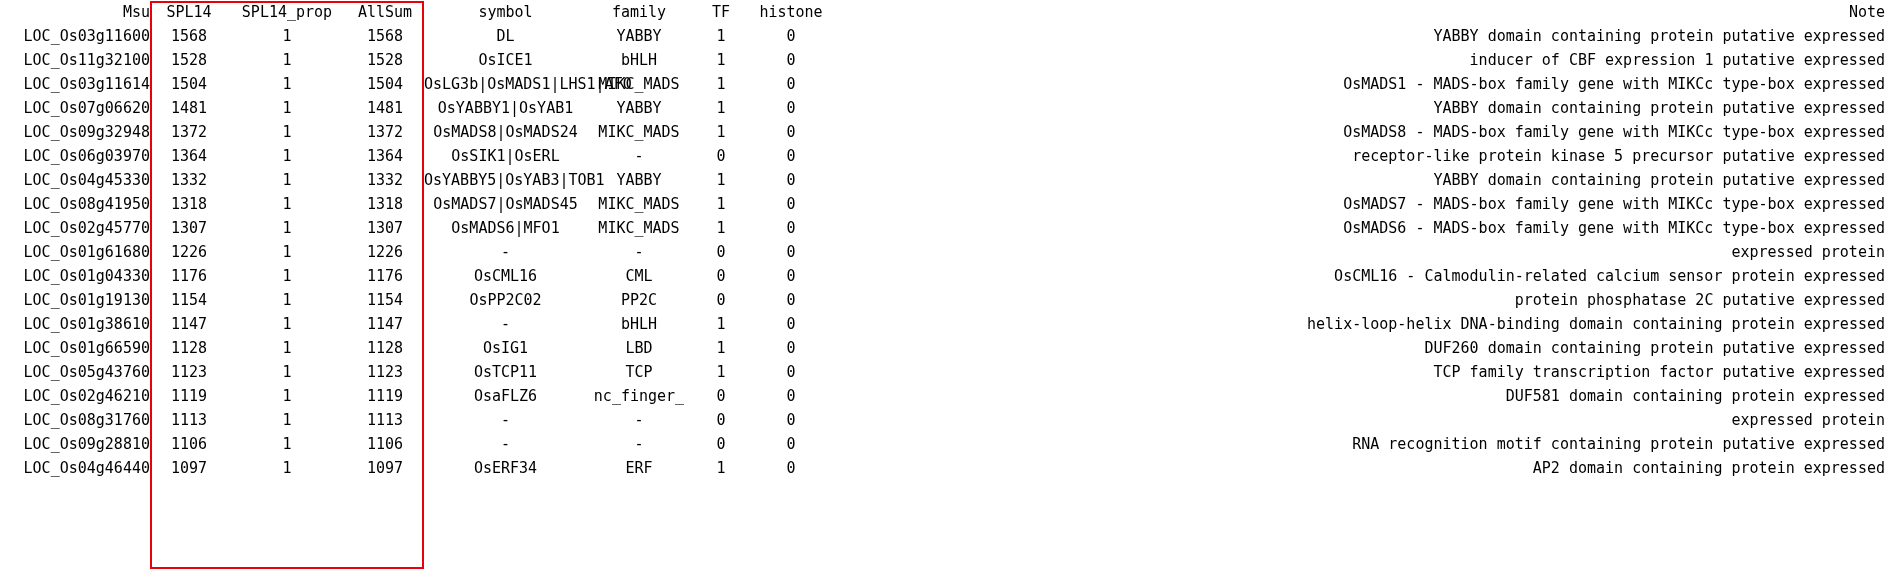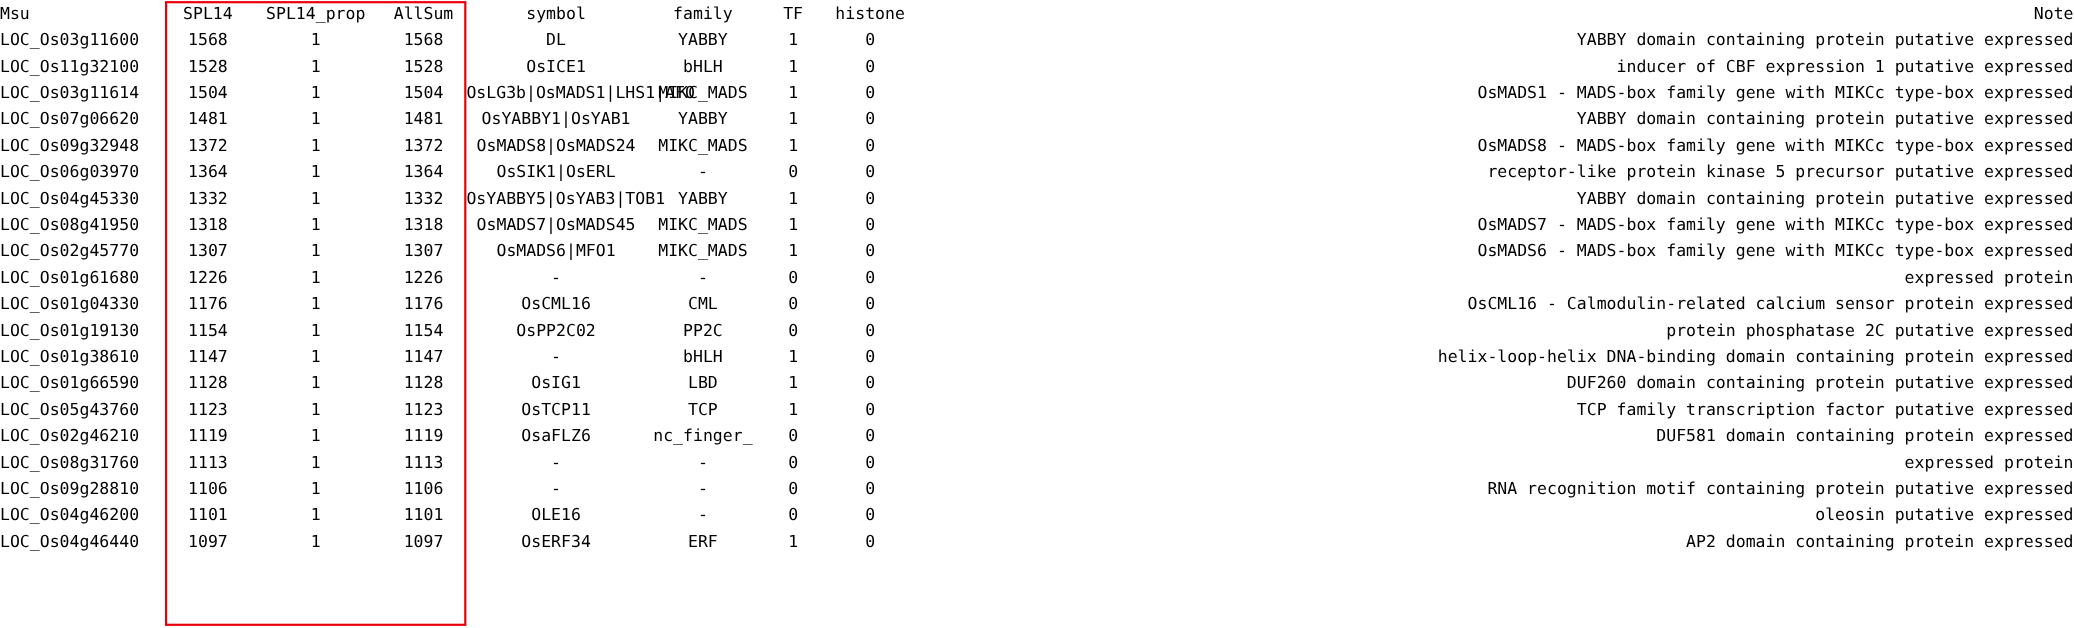--- a/index.html
+++ b/index.html
@@ -38,21 +38,21 @@
   col.c-msu       { width: 150px; }
   col.c-spl14     { width: 78px; }
   col.c-prop      { width: 118px; }
   col.c-allsum    { width: 78px; }
   col.c-symbol    { width: 163px; }
   col.c-family    { width: 104px; }
   col.c-tf        { width: 60px; }
   col.c-histone   { width: 80px; }
   col.c-note      { width: 1054px; }
 
-  td.msu, th.msu { text-align: left; padding-left: 8px; }
+  td.msu, th.msu { text-align: right; padding-left: 8px; }
   td.num, th.num { text-align: center; }
   td.symbol, th.symbol { text-align: center; }
   td.family, th.family { text-align: center; }
   td.note, th.note { text-align: right; }
 
   
   #redbox {
     position: absolute;
     left: 150px;
     top: 1px;
@@ -286,31 +286,20 @@
           <td class="num">1106</td>
           <td class="num">1</td>
           <td class="num">1106</td>
           <td class="symbol">-</td>
           <td class="family">-</td>
           <td class="num">0</td>
           <td class="num">0</td>
           <td class="note">RNA recognition motif containing protein  putative  expressed</td>
         </tr>
         <tr>
-          <td class="msu">LOC_Os04g46200</td>
-          <td class="num">1101</td>
-          <td class="num">1</td>
-          <td class="num">1101</td>
-          <td class="symbol">OLE16</td>
-          <td class="family">-</td>
-          <td class="num">0</td>
-          <td class="num">0</td>
-          <td class="note">oleosin  putative  expressed</td>
-        </tr>
-        <tr>
           <td class="msu">LOC_Os04g46440</td>
           <td class="num">1097</td>
           <td class="num">1</td>
           <td class="num">1097</td>
           <td class="symbol">OsERF34</td>
           <td class="family">ERF</td>
           <td class="num">1</td>
           <td class="num">0</td>
           <td class="note">AP2 domain containing protein  expressed</td>
         </tr>

